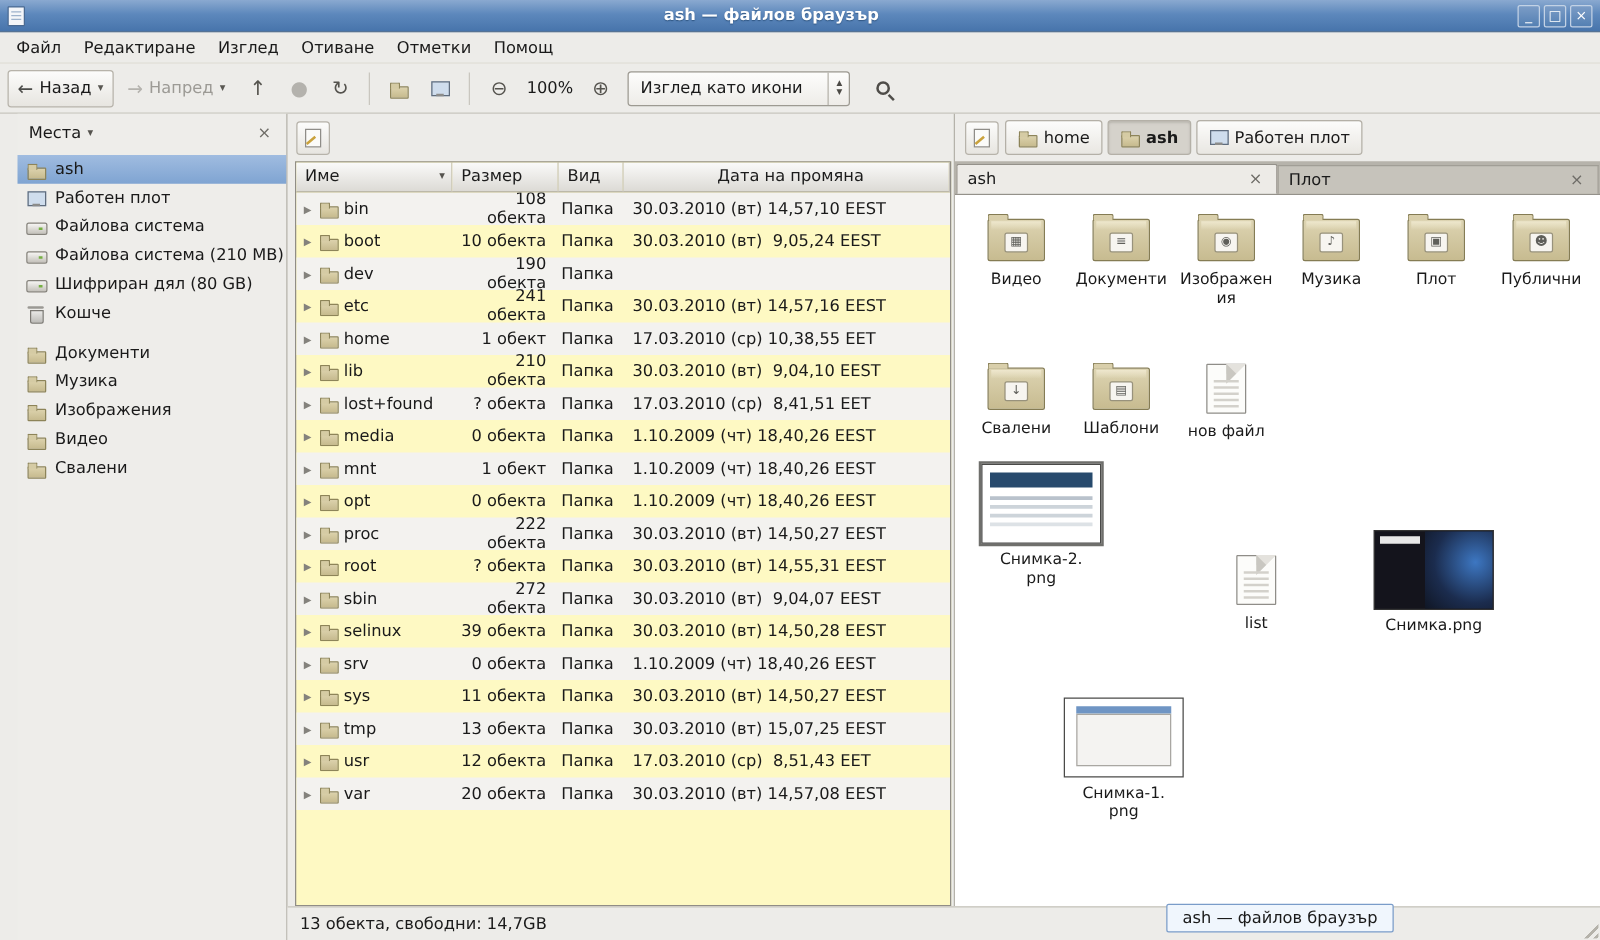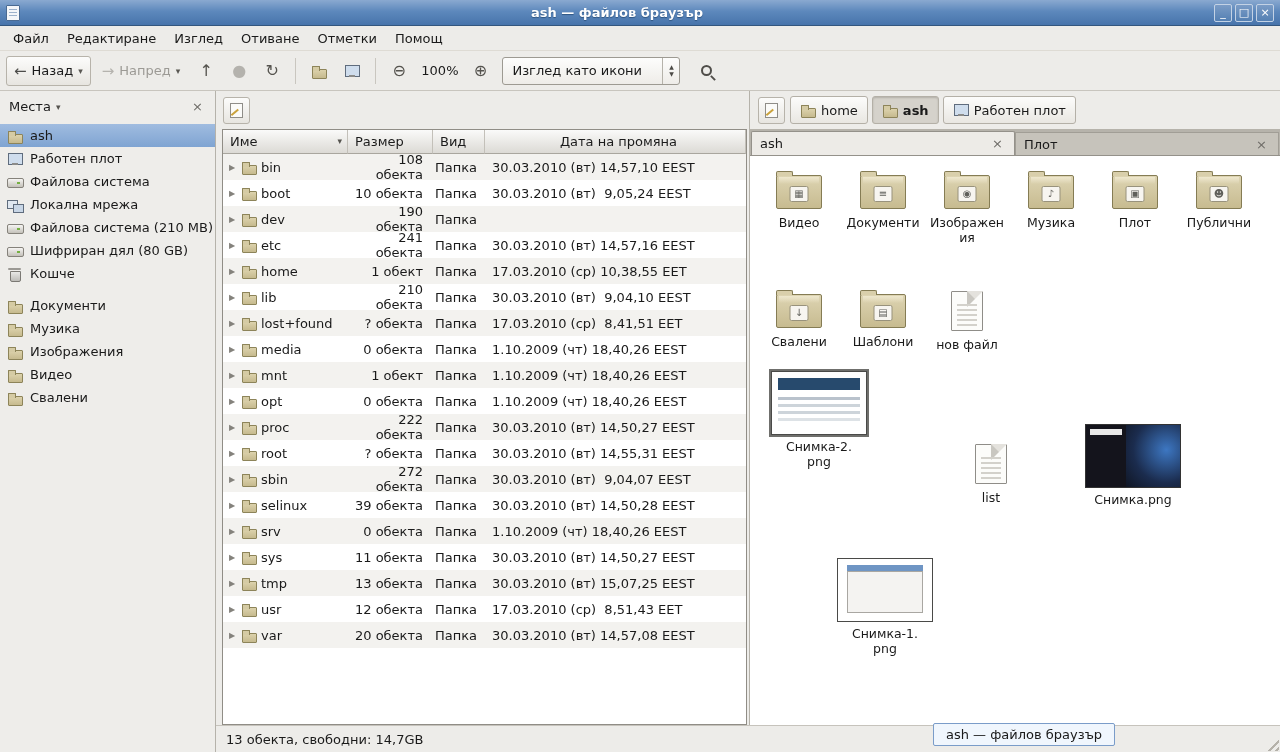--- a/index.html
+++ b/index.html
@@ -54,40 +54,40 @@
     background:linear-gradient(#f6f5f3,#c4c1ba); border:1px solid #85827b; border-radius:2px; }
   .sicon[data-icon=drive]::after { content:""; position:absolute; right:3px; top:8px; width:3px; height:2px; background:#76b043; }
   .sicon[data-icon=network]::before { content:""; position:absolute; left:0; top:3px; width:9px; height:7px; background:#dfe7f0; border:1px solid #5f6c7d; }
   .sicon[data-icon=network]::after { content:""; position:absolute; left:6px; top:7px; width:9px; height:7px; background:#c8d6e6; border:1px solid #5f6c7d; }
   .sicon[data-icon=trash]::before { content:""; position:absolute; left:3px; top:5px; width:9px; height:9px;
     background:linear-gradient(#e8e8e6,#bdbcb8); border:1px solid #7b7974; border-radius:0 0 2px 2px; }
   .sicon[data-icon=trash]::after { content:""; position:absolute; left:1px; top:2px; width:13px; height:2px; background:#9b9994; border-radius:1px; }
 
   
   .main { display:flex; height:661px; }
-  .sidebar { width:216px; border-right:1px solid #b5b2aa; background:#eeedea; display:flex; flex-direction:column; }
+  .sidebar { width:216px; border-right:1px solid #b5b2aa; background:#eeedea; display:flex; flex-direction:column;margin-left:14px; }
   .sidebar-header { height:31px; display:flex; align-items:center; gap:5px; padding:0 9px; }
   .sh-caret { font-size:9px; color:#55534e; }
   .sh-close { margin-left:auto; color:#6e6c67; font-size:13px; padding:0 3px; }
   .side-list { flex:1; padding-top:2px; }
   .side-item { height:23px; display:flex; align-items:center; gap:7px; padding:0 6px 0 7px; white-space:nowrap; }
   .side-item.gap { margin-top:9px; }
   .side-item.selected { background:linear-gradient(#a0bce0,#7fa4d2); }
 
   .rightwrap { flex:1; display:flex; flex-direction:column; }
   .content-row { flex:1; display:flex; min-height:0; }
 
   
   .midpane { width:534px; display:flex; flex-direction:column; border-right:1px solid #b5b2aa; }
   .pane-top { height:38px; display:flex; align-items:center; padding:0 7px; gap:5px; }
   .minibtn { width:27px; height:27px; border:1px solid #b7b3aa; border-radius:3px; background:linear-gradient(#fcfcfb,#e7e5e0);
     display:flex; align-items:center; justify-content:center; }
   .edit-icon { width:13px; height:15px; background:#fbfbf9; border:1px solid #8f8d88; position:relative; }
   .edit-icon::after { content:""; position:absolute; left:1px; bottom:1px; width:9px; height:2px; background:#caa23c; transform:rotate(-40deg); transform-origin:left bottom; }
-  .tree { flex:1; margin:0 2px 0 6px; border:1px solid #908d86; background:#ffffff; display:flex; flex-direction:column; overflow:hidden; }
+  .tree { flex:1; margin:0 2px 0 6px; border:1px solid #908d86; background:#fef9c3; display:flex; flex-direction:column; overflow:hidden; }
   .thead { display:flex; flex:0 0 24px; }
   .th { background:linear-gradient(#fafaf9,#dcdad5); border-right:1px solid #c3c0b9; border-bottom:1px solid #a9a69e;
     line-height:23px; padding-left:7px; color:#1c1c1c; }
   .th-name { width:125px; display:flex; justify-content:space-between; padding-right:5px; }
   .sort { font-size:9px; color:#55534e; align-self:center; }
   .th-size { width:85px; }
   .th-type { width:52px; }
   .th-date { flex:1;text-align:center; }
   .tbody { flex:1; overflow:hidden; }
   .trow { display:flex; height:26px; align-items:center; }
@@ -250,24 +250,20 @@
         <div class="side-item">
           <span class="sicon" data-icon="desktop"></span>
           <span>Работен плот</span>
         </div>
 
         <div class="side-item">
           <span class="sicon" data-icon="drive"></span>
           <span>Файлова система</span>
         </div>
 
-        <div class="side-item">
-          <span class="sicon" data-icon="network"></span>
-          <span>Локална мрежа</span>
-        </div>
 
         <div class="side-item">
           <span class="sicon" data-icon="drive"></span>
           <span>Файлова система (210 MB)</span>
         </div>
 
         <div class="side-item">
           <span class="sicon" data-icon="drive"></span>
           <span>Шифриран дял (80 GB)</span>
         </div>

